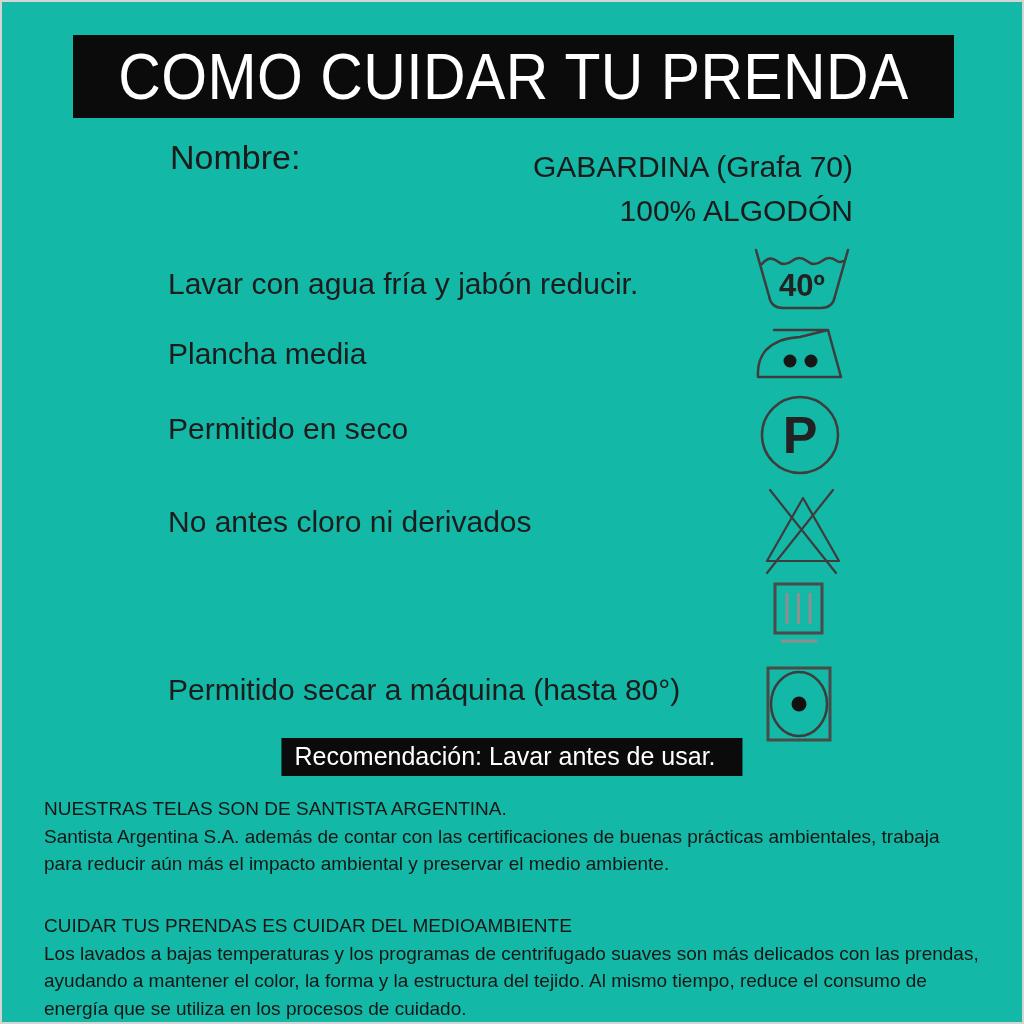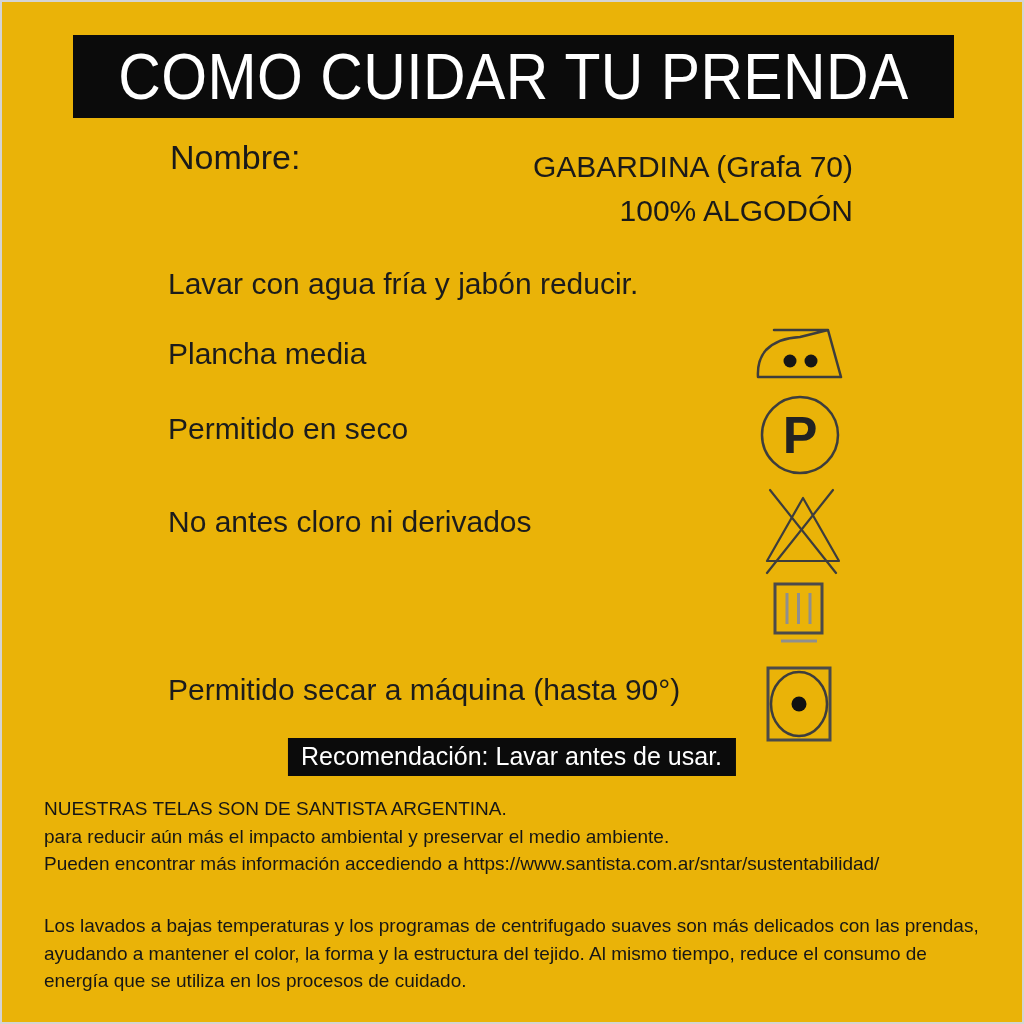--- a/index.html
+++ b/index.html
@@ -1,17 +1,17 @@
 <!DOCTYPE html>
 <html><head>
 <meta charset="utf-8">
 <style>
   html,body{margin:0;padding:0;background:#ffffff;}
   body{width:1024px;height:1024px;font-family:"Liberation Sans",sans-serif;color:#1a1a1a;}
-  .page{position:relative;width:1024px;height:1024px;background:#eab308;border:2px solid #d4d4d4;box-sizing:border-box;overflow:hidden;}
+  .page{position:relative;width:1024px;height:1024px;background:#14b8a6;border:2px solid #d4d4d4;box-sizing:border-box;overflow:hidden;}
 
   
   .banner{position:absolute;left:71px;top:33px;width:881px;height:83px;background:#0b0b0b;display:flex;align-items:center;justify-content:center;}
   .banner-text{color:#ffffff;font-size:64px;white-space:nowrap;transform:scaleX(0.92);letter-spacing:0.5px;}
 
   
   .field-label{position:absolute;left:168px;font-size:34px;white-space:nowrap;}
   #name-label{top:136px;}
   #comp-label{top:186px;}
   .field-value{position:absolute;right:169px;font-size:30px;text-align:right;white-space:nowrap;}
@@ -31,21 +31,21 @@
   #icon-drip{left:771px;top:580px;}
   #icon-tumble{left:764px;top:664px;}
 
   svg{display:block;}
   .stroke{fill:none;stroke:#3d3d3d;stroke-width:2.5;stroke-linecap:round;stroke-linejoin:round;}
   .stroke-sq{fill:none;stroke:#4a4a4a;stroke-width:3;}
   .gray-line{stroke:#8f8f8f;stroke-width:3;stroke-linecap:butt;}
   .icon-text{fill:#222222;font-family:"Liberation Sans",sans-serif;font-weight:bold;}
 
   
-  .recommendation{position:absolute;top:736px;left:50%;transform:translateX(-50%);background:#0b0b0b;color:#ffffff;font-size:25px;line-height:27px;padding:5px 14px 6px 13px;white-space:nowrap;}
+  .recommendation{position:absolute;top:736px;left:50%;transform:translateX(-50%);background:#0b0b0b;color:#ffffff;font-size:25px;line-height:27px;padding:5px 27px 6px 13px;white-space:nowrap;}
 
   
   .footer-block{position:absolute;left:42px;font-size:19px;line-height:27.5px;white-space:nowrap;color:#161616;margin-top:13px;}
   #footer-sustainability{top:780px;}
   #footer-environment{top:897px;}
   .footer-line{white-space:nowrap;}
 </style>
 </head>
 <body>
 
@@ -56,22 +56,29 @@
   </div>
 
   <div class="field-label" id="name-label">Nombre:</div>
   <div class="field-value" id="name-value">GABARDINA (Grafa 70)</div>
   <div class="field-value" id="comp-value">100% ALGODÓN</div>
 
   <div class="row-text" id="rt0">Lavar con agua fría y jabón reducir.</div>
   <div class="row-text" id="rt1">Plancha media</div>
   <div class="row-text" id="rt2">Permitido en seco</div>
   <div class="row-text" id="rt3">No antes cloro ni derivados</div>
-  <div class="row-text" id="rt5">Permitido secar a máquina (hasta 90°)</div>
+  <div class="row-text" id="rt5">Permitido secar a máquina (hasta 80°)</div>
 
+  <div class="care-icon" id="icon-wash">
+    <svg width="104" height="66" viewBox="0 0 104 66">
+      <path class="stroke" d="M6,2 L19,48 Q21,60 33,60 L71,60 Q83,60 85,48 L98,2"></path>
+      <path class="stroke" d="M12,16 Q19,7 27,13 Q34,19 42,13 Q49,7 57,13 Q64,19 72,13 Q79,7 87,13 Q90,15 93,13"></path>
+      <text class="icon-text" x="52" y="48" font-size="31" text-anchor="middle">40º</text>
+    </svg>
+  </div>
 
   <div class="care-icon" id="icon-iron">
     <svg width="92" height="58" viewBox="0 0 92 58">
       <path class="stroke" d="M21,6 L75,6 L88,53 L5,53 Q4,36 13,26 Q25,14 47,13 L75,6"></path>
       <circle cx="37" cy="37" r="6.5" fill="#161616"></circle>
       <circle cx="58" cy="37" r="6.5" fill="#161616"></circle>
     </svg>
   </div>
 
   <div class="care-icon" id="icon-p">
@@ -104,23 +111,24 @@
       <rect class="stroke-sq" x="2" y="2" width="62" height="72"></rect>
       <ellipse class="stroke" cx="33" cy="38" rx="28" ry="32"></ellipse>
       <circle cx="33" cy="38" r="7.5" fill="#111111"></circle>
     </svg>
   </div>
 
   <div class="recommendation">Recomendación: Lavar antes de usar.</div>
 
   <div class="footer-block" id="footer-sustainability">
     <div class="footer-line">NUESTRAS TELAS SON DE SANTISTA ARGENTINA.</div>
+    <div class="footer-line">Santista Argentina S.A. además de contar con las certificaciones de buenas prácticas ambientales, trabaja</div>
     <div class="footer-line">para reducir aún más el impacto ambiental y preservar el medio ambiente.</div>
-    <div class="footer-line">Pueden encontrar más información accediendo a https://www.santista.com.ar/sntar/sustentabilidad/</div>
   </div>
 
   <div class="footer-block" id="footer-environment">
+    <div class="footer-line">CUIDAR TUS PRENDAS ES CUIDAR DEL MEDIOAMBIENTE</div>
     <div class="footer-line">Los lavados a bajas temperaturas y los programas de centrifugado suaves son más delicados con las prendas,</div>
     <div class="footer-line">ayudando a mantener el color, la forma y la estructura del tejido. Al mismo tiempo, reduce el consumo de</div>
     <div class="footer-line">energía que se utiliza en los procesos de cuidado.</div>
   </div>
 
 </div>
 
 </body></html>

